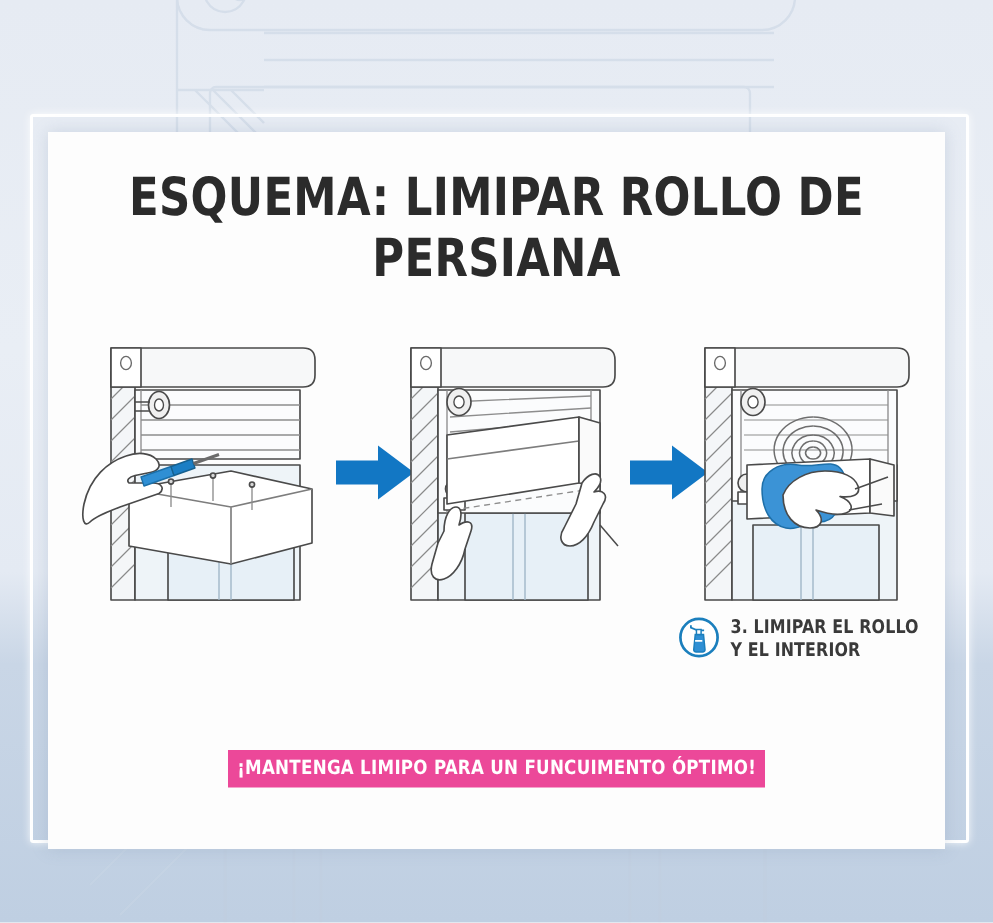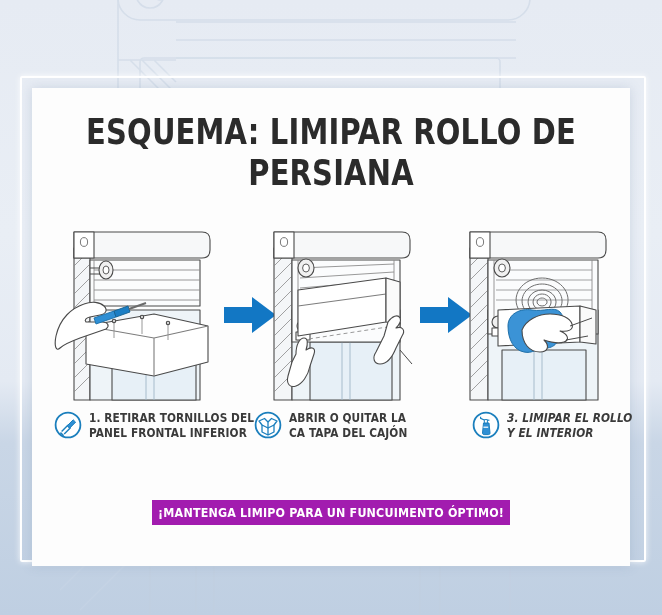--- a/index.html
+++ b/index.html
@@ -58,35 +58,35 @@
   .arrow{position:absolute;top:80px;width:56px;height:42px;}
   .a1{left:190px;}
   .a2{left:386px;}
   .arrow svg{width:100%;height:100%;display:block;}
 
   
   .captions{position:absolute;left:0;top:322px;width:598px;height:56px;}
   .cap{position:absolute;top:0;display:flex;align-items:flex-start;gap:7px;}
   .c1{left:22px;width:190px;}
   .c2{left:222px;width:180px;}
-  .c3{left:440px;width:175px;font-style:italic;}
+  .c3{left:420px;width:175px;}
   .cap-icon{flex:0 0 auto;width:28px;height:28px;margin-top:1px;}
   .cap-icon svg{width:28px;height:28px;display:block;}
   .cap-text{
     font-family:"Liberation Sans Narrow","DejaVu Sans Condensed","Liberation Sans",sans-serif;
     font-weight:700;font-size:12.5px;line-height:15px;color:#3a3a3a;
     letter-spacing:.1px;text-transform:uppercase;
     transform:scaleX(.94);transform-origin:0 50%;
   }
   .cap-text span{display:block;white-space:nowrap;}
 
   
   .banner{
     position:absolute;left:120px;top:412px;width:358px;height:25px;
-    background:#a21caf;
+    background:#ec4899;
     display:flex;align-items:center;justify-content:center;
   }
   .banner-text{
     font-family:"Liberation Sans Narrow","DejaVu Sans Condensed","Liberation Sans",sans-serif;
     font-weight:700;font-size:13px;color:#ffffff;letter-spacing:.2px;
     white-space:nowrap;transform:scaleX(.95);
   }
 </style>
 </head>
 <body>
@@ -275,53 +275,21 @@
                      C112 130 104 128 98 126 C104 132 102 138 94 138
                      C84 138 76 130 76 116 Z" fill="#ffffff" stroke="#4a4a4a"></path>
             <path d="M124 112 L146 104 M120 126 L142 122" stroke="#4a4a4a" stroke-width="1" fill="none"></path>
           </g>
         </svg>
       </div>
     </div>
 
     <div class="captions">
 
-      <div class="cap c1">
-        <div class="cap-icon">
-          <svg viewBox="0 0 28 28" aria-hidden="true">
-            <circle cx="14" cy="14" r="12.4" fill="#ffffff" stroke="#1b7fbd" stroke-width="1.8"></circle>
-            <path d="M7.6 20.4 L13.6 14.4 L16.2 17 L10.2 23" fill="none" stroke="#1b7fbd" stroke-width="1.4"></path>
-            <path d="M13.2 14.8 L19.2 8.8 L21.6 11.2 L15.6 17.2 Z" fill="#2f8fd4" stroke="#1b7fbd" stroke-width="1"></path>
-            <path d="M6.4 21.6 L9.6 24.8" stroke="#1b7fbd" stroke-width="1.6"></path>
-          </svg>
-        </div>
-        <div class="cap-text">
-          <span>1. RETIRAR TORNILLOS DEL</span>
-          <span>PANEL FRONTAL INFERIOR</span>
-        </div>
-      </div>
-
-      <div class="cap c2">
-        <div class="cap-icon">
-          <svg viewBox="0 0 28 28" aria-hidden="true">
-            <circle cx="14" cy="14" r="12.4" fill="#ffffff" stroke="#1b7fbd" stroke-width="1.8"></circle>
-            <g fill="none" stroke="#1b7fbd" stroke-width="1.3" stroke-linejoin="round">
-              <path d="M8 14 L14 17 L20 14 L20 21 L14 24 L8 21 Z"></path>
-              <path d="M14 17 L14 24"></path>
-              <path d="M8 14 L5 10 L10.5 7.5 L14 11"></path>
-              <path d="M20 14 L23 10 L17.5 7.5 L14 11"></path>
-              <path d="M14 11 L14 17"></path>
-            </g>
-          </svg>
-        </div>
-        <div class="cap-text">
-          <span>ABRIR O QUITAR LA</span>
-          <span>CA TAPA DEL CAJÓN</span>
-        </div>
-      </div>
+
 
       <div class="cap c3">
         <div class="cap-icon">
           <svg viewBox="0 0 28 28" aria-hidden="true">
             <circle cx="14" cy="14" r="12.4" fill="#ffffff" stroke="#1b7fbd" stroke-width="1.8"></circle>
             <path d="M11.5 12 L17 12 L18 22 C18 23 17.4 23.6 16.4 23.6 L12.1 23.6 C11.1 23.6 10.5 23 10.5 22 Z" fill="#2f8fd4" stroke="#1b7fbd" stroke-width="1"></path>
             <path d="M12.3 8.6 L15.4 8.6 L15.4 12 L12.3 12 Z" fill="#ffffff" stroke="#1b7fbd" stroke-width="1"></path>
             <path d="M12.3 9 L8.6 7.4 L8.6 5.8" fill="none" stroke="#1b7fbd" stroke-width="1.2"></path>
             <path d="M15.4 9.2 L17.4 9.2" fill="none" stroke="#1b7fbd" stroke-width="1.2"></path>
             <path d="M11.4 16.2 L16.2 16.2" stroke="#ffffff" stroke-width="1.2"></path>

